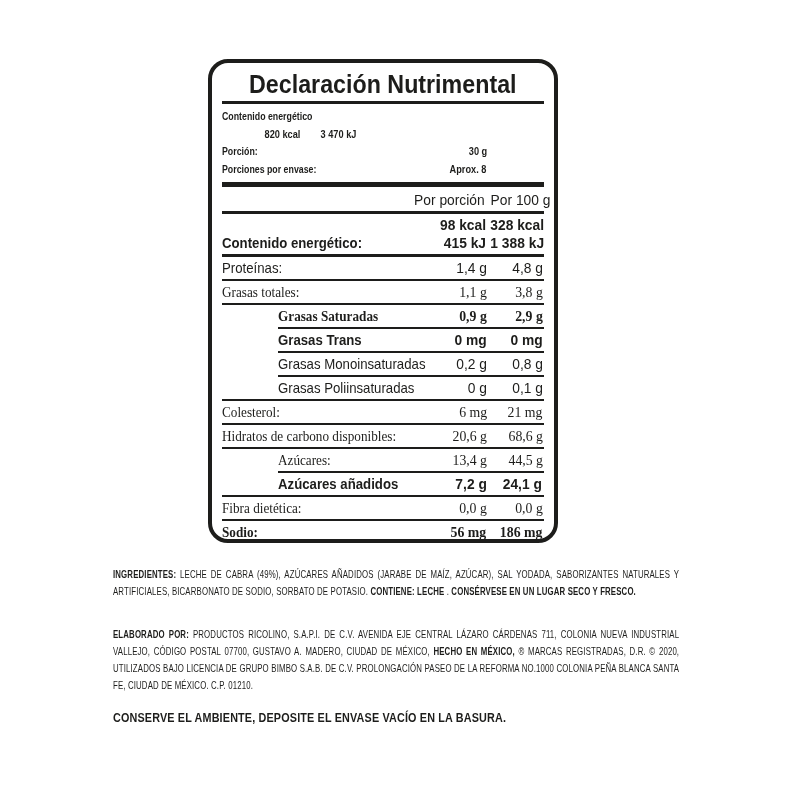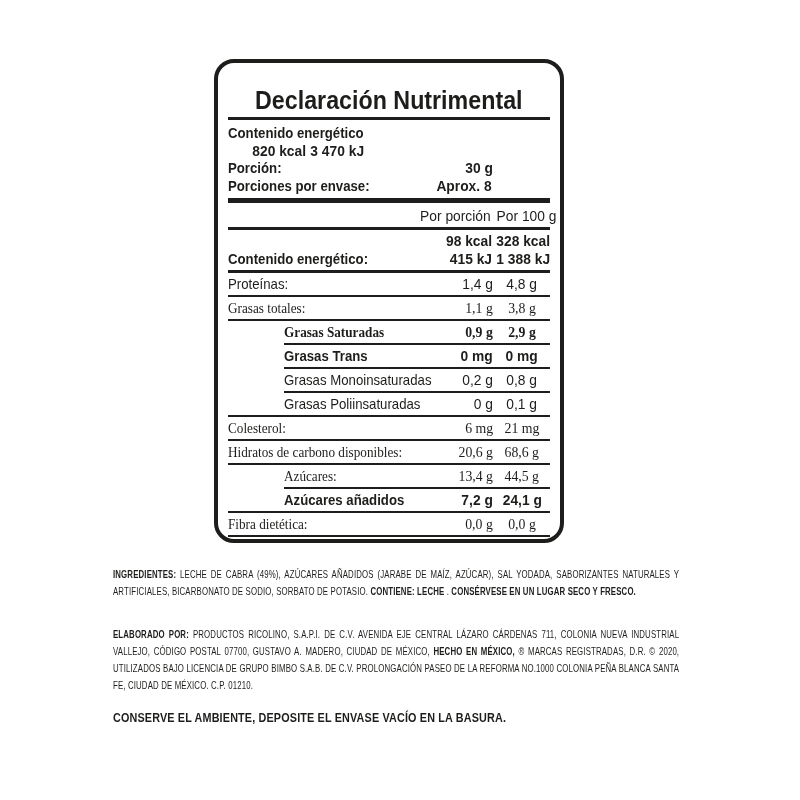--- a/index.html
+++ b/index.html
@@ -1,46 +1,46 @@
 <!DOCTYPE html>
 <html><head>
 <meta charset="utf-8">
 <style>
   * { margin:0; padding:0; box-sizing:border-box; }
   html,body { width:800px; height:800px; background:#ffffff; }
   body { position:relative; font-family:"Liberation Sans","DejaVu Sans",sans-serif; color:#1d1d1b; }
 
   
   .panel {
-    position:absolute; left:214px; top:59px; width:350px; height:484px;
+    position:absolute; left:208px; top:59px; width:350px; height:484px;
     border:4px solid #1d1d1b; border-radius:20px; background:#fff;
-    padding:22px 10px 0; overflow:hidden;
+    padding:6px 10px 0; overflow:hidden;
   }
   .title { text-align:center; font-weight:bold; font-size:25px; line-height:30px; white-space:nowrap; }
   .title .cz { display:inline-block; transform:scaleX(.93); transform-origin:50% 50%; }
   .rule  { height:3px; background:#1d1d1b; margin-top:2px; }
   .band  { height:5px; background:#1d1d1b; margin-top:4px; }
 
   .intro { margin-top:4px; }
-  .irow  { display:flex; align-items:flex-end; font-weight:bold; font-size:15px; line-height:17.5px; }
+  .irow  { display:flex; align-items:flex-end; font-weight:bold; font-size:10px; line-height:17.5px; }
 
   .chead { display:flex; align-items:flex-end; font-size:15px; line-height:18px;
            padding:4px 0 2px; border-bottom:3px solid #1d1d1b; }
 
   .trow  { display:flex; align-items:flex-end; font-size:15px; line-height:18px; padding:2px 0; }
   .trow.bold       { font-weight:bold; }
   .trow.sep-thick  { border-top:3px solid #1d1d1b;text-decoration:underline; }
   .trow.sep-full   { border-top:2px solid #1d1d1b;font-family:Liberation Serif, serif; }
   .trow.sep-indent { border-top:2px solid #1d1d1b; margin-left:56px; }
   .trow.indent:not(.sep-indent) .lbl { padding-left:56px; }
 
   .lbl { flex:1 1 auto; min-width:0; }
   .lbl .cz  { display:inline-block; transform:scaleX(.88); transform-origin:0 50%; white-space:nowrap; }
   .c1 { width:80px; text-align:right; flex:0 0 auto; }
-  .c2 { width:56px; text-align:center; flex:0 0 auto; }
+  .c2 { width:56px; text-align:right; flex:0 0 auto; }
   .czc { display:inline-block; transform:scaleX(.92); transform-origin:50% 50%; white-space:nowrap; }
 
   
   .footer-par {
     position:absolute; left:113px; width:760px;
     font-size:10.5px; line-height:17px; letter-spacing:.2px;
     transform:scaleX(.745); transform-origin:0 0; text-align:justify;
   }
   .par-ingredients  { top:566px; }
   .par-manufacturer { top:626px; }

